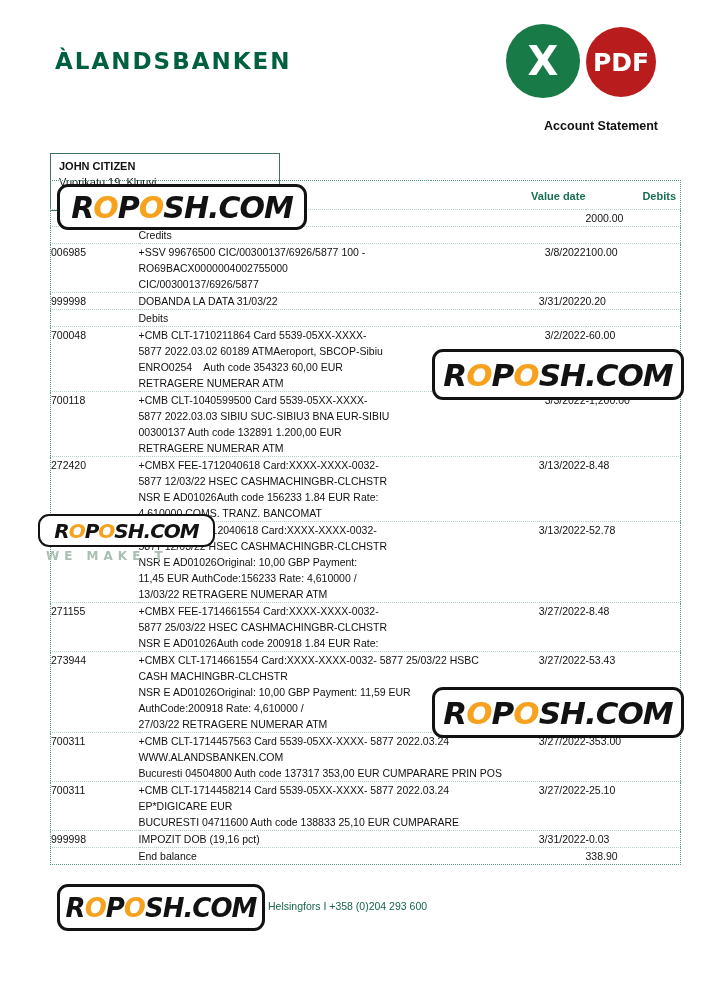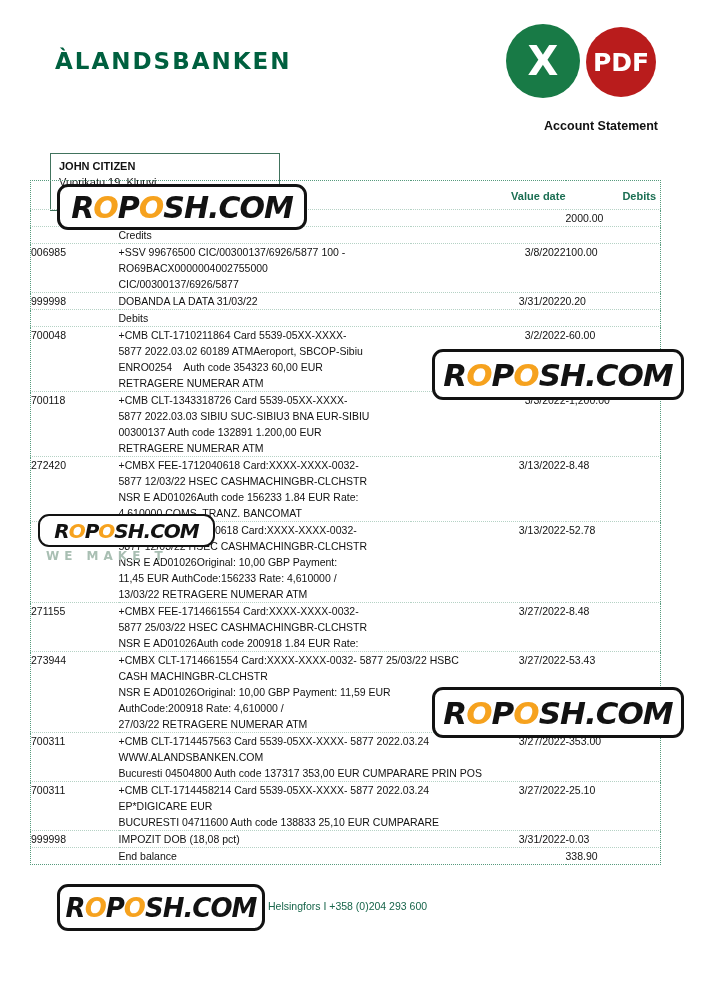--- a/index.html
+++ b/index.html
@@ -25,21 +25,21 @@
     border:1px solid #41735d;padding:4px 8px;font-size:11px;line-height:16px;margin-top:43px;
   }
   #recipient-box .name{font-weight:700;}
   
   #statement-meta{
     position:absolute;right:62px;top:118px;text-align:right;font-size:10.5px;line-height:16px;
   }
   #statement-meta .title{font-size:12.5px;font-weight:700;}
   
   #stmt-table{
-    position:absolute;left:30px;top:180px;width:630px;
+    position:absolute;left:50px;top:180px;width:630px;
     border-collapse:collapse;table-layout:fixed;
     border:1px dotted #569a7d;
     font-size:10.5px;line-height:16px;
   }
   #stmt-table col.c-id{width:88px;}
   #stmt-table col.c-desc{width:292px;}
   #stmt-table col.c-date{width:155px;}
   #stmt-table col.c-amt{width:95px;}
   #stmt-table td,#stmt-table th{padding:0;vertical-align:top;overflow:visible;}
   #stmt-table tr{border-top:1px dotted #b5d2c5;}
@@ -164,21 +164,21 @@
             <div class="desc-line">5877 2022.03.02 60189 ATMAeroport, SBCOP-Sibiu</div>
             <div class="desc-line">ENRO0254    Auth code 354323 60,00 EUR</div>
             <div class="desc-line">RETRAGERE NUMERAR ATM</div>
           </td>
           <td class="date">3/2/2022</td>
           <td class="amt">-60.00</td>
         </tr>
         <tr class="txn">
           <td class="id">700118</td>
           <td class="desc">
-            <div class="desc-line">+CMB CLT-1343318726 Card 5539-05XX-XXXX-</div>
+            <div class="desc-line">+CMB CLT-1040599500 Card 5539-05XX-XXXX-</div>
             <div class="desc-line">5877 2022.03.03 SIBIU SUC-SIBIU3 BNA EUR-SIBIU</div>
             <div class="desc-line">00300137 Auth code 132891 1.200,00 EUR</div>
             <div class="desc-line">RETRAGERE NUMERAR ATM</div>
           </td>
           <td class="date">3/3/2022</td>
           <td class="amt">-1,200.00</td>
         </tr>
         <tr class="txn">
           <td class="id">272420</td>
           <td class="desc">
@@ -240,21 +240,21 @@
             <div class="desc-line">+CMB CLT-1714458214 Card 5539-05XX-XXXX- 5877 2022.03.24</div>
             <div class="desc-line">EP*DIGICARE EUR</div>
             <div class="desc-line">BUCURESTI 04711600 Auth code 138833 25,10 EUR CUMPARARE</div>
           </td>
           <td class="date">3/27/2022</td>
           <td class="amt">-25.10</td>
         </tr>
         <tr class="txn">
           <td class="id">999998</td>
           <td class="desc">
-            <div class="desc-line">IMPOZIT DOB (18,08 pct)</div>
+            <div class="desc-line">IMPOZIT DOB (19,16 pct)</div>
           </td>
           <td class="date">3/31/2022</td>
           <td class="amt">-0.03</td>
         </tr>
         <tr class="balance">
           <td class="id"></td>
           <td class="desc">
             <div class="desc-line">End balance</div>
           </td>
           <td class="date"></td>

